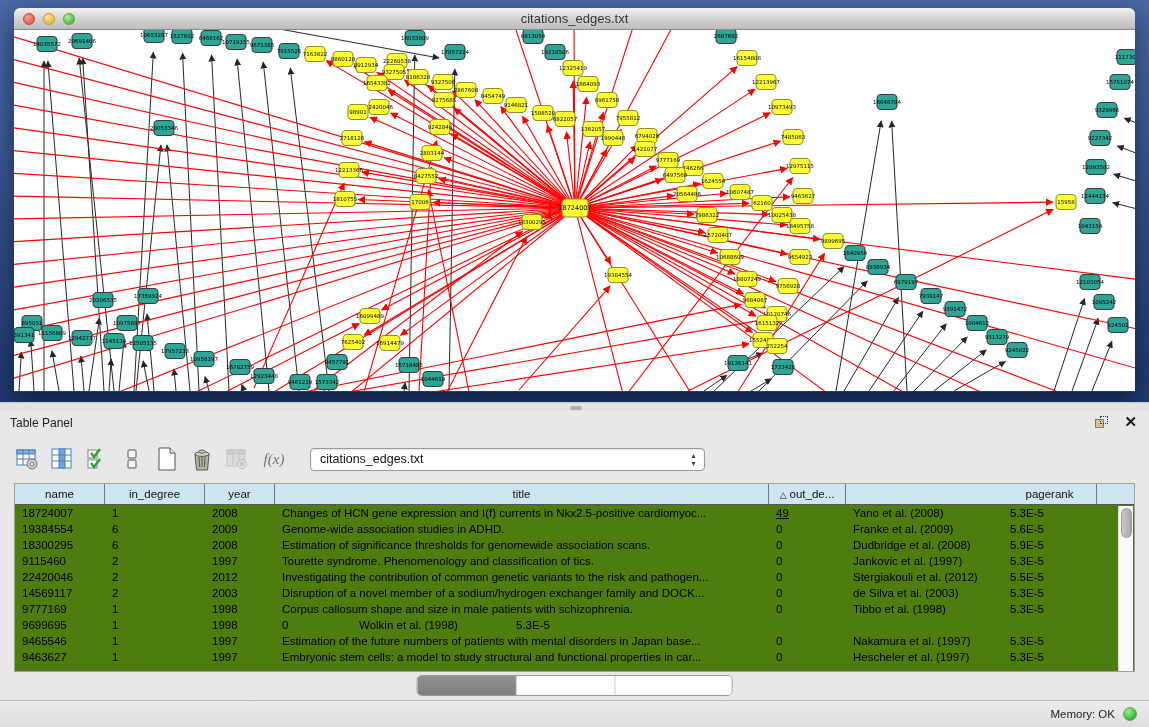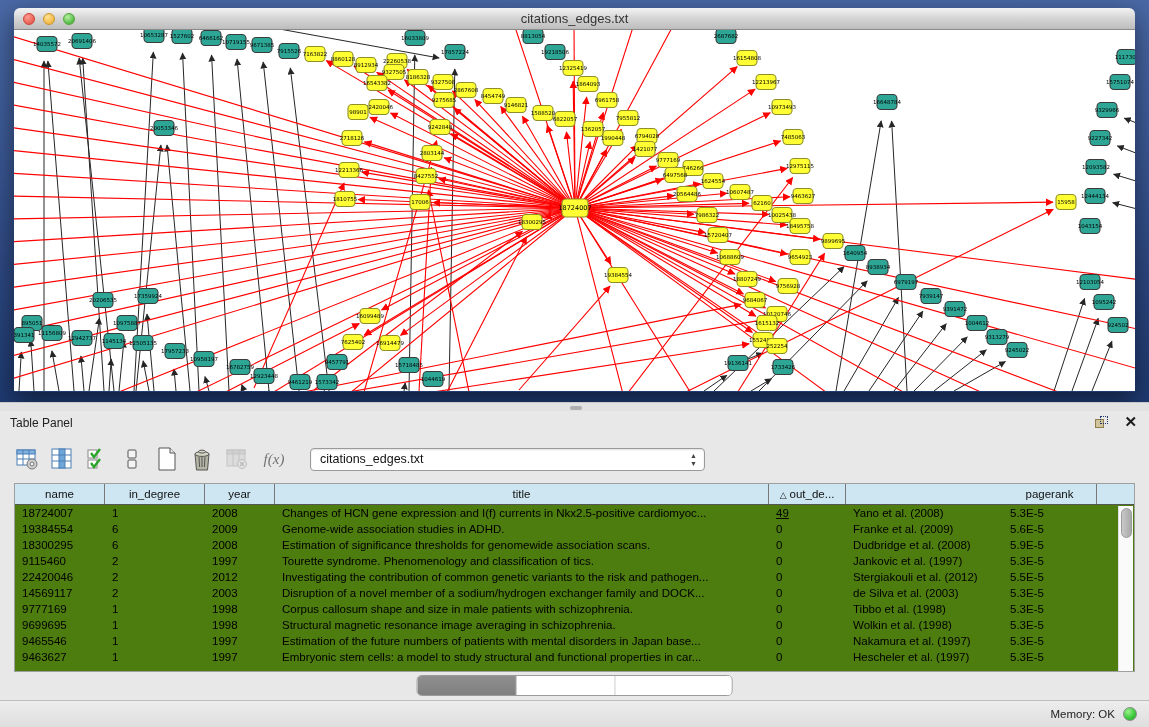--- a/index.html
+++ b/index.html
@@ -919,21 +919,20 @@
             <div class="td" style="width: 70px;">1998</div>
             <div class="td" style="width: 494px;">Corpus callosum shape and size in male patients with schizophrenia.</div>
             <div class="td" style="width: 77px;">0</div>
             <div class="td" style="width: 157px;">Tibbo et al. (1998)</div>
             <div class="td" style="width: 94px;">5.3E-5</div>
           </div>
           <div class="tr">
             <div class="td" style="width: 90px;">9699695</div>
             <div class="td" style="width: 100px;">1</div>
             <div class="td" style="width: 70px;">1998</div>
-            <div class="td" style="width: 494px;">Structural magnetic resonance image averaging in schizophrenia.</div>
             <div class="td" style="width: 77px;">0</div>
             <div class="td" style="width: 157px;">Wolkin et al. (1998)</div>
             <div class="td" style="width: 94px;">5.3E-5</div>
           </div>
           <div class="tr">
             <div class="td" style="width: 90px;">9465546</div>
             <div class="td" style="width: 100px;">1</div>
             <div class="td" style="width: 70px;">1997</div>
             <div class="td" style="width: 494px;">Estimation of the future numbers of patients with mental disorders in Japan base...</div>
             <div class="td" style="width: 77px;">0</div>

